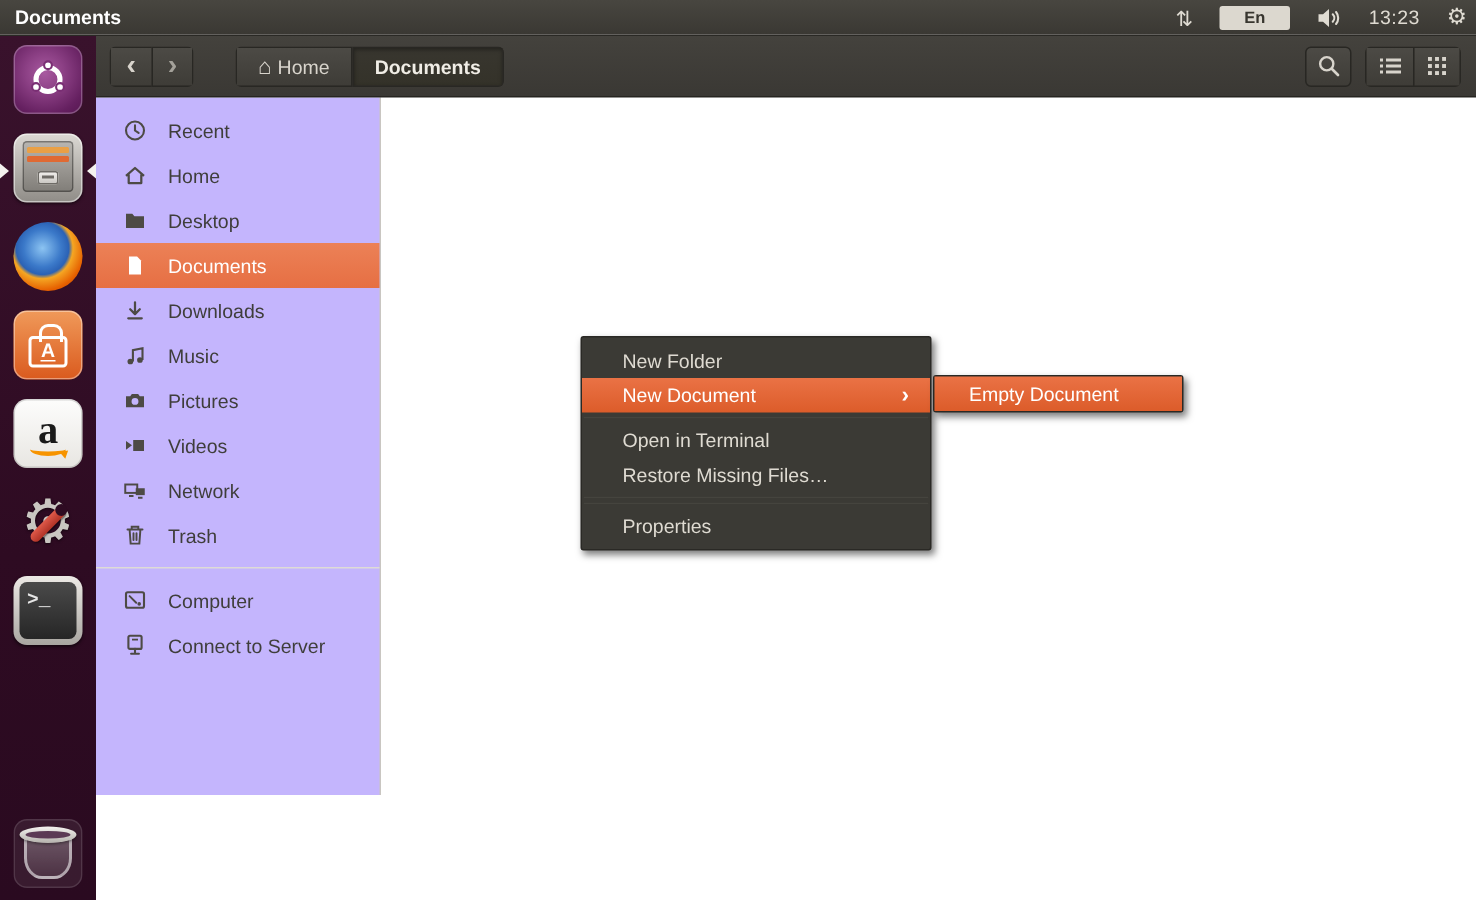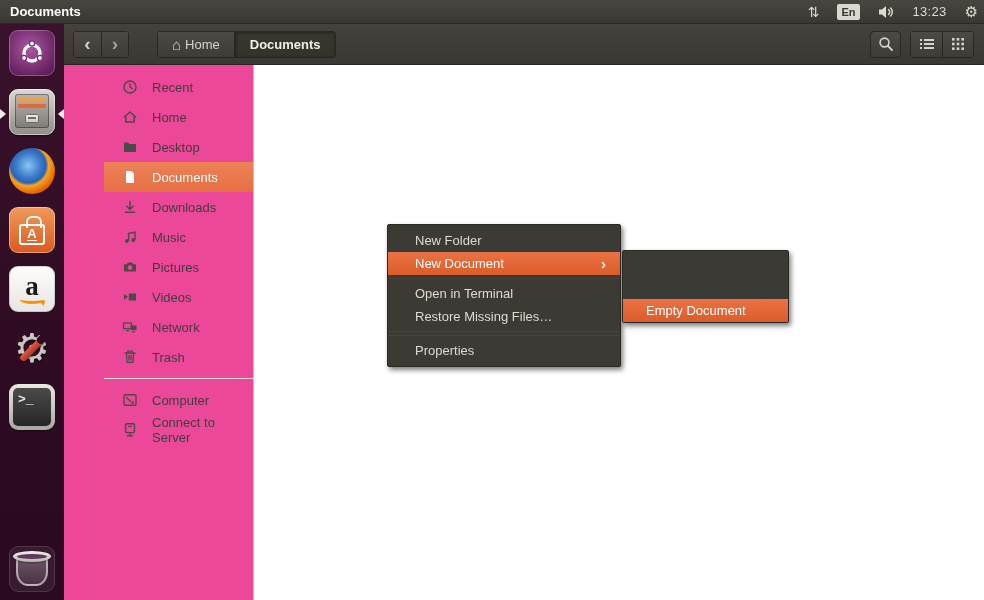--- a/index.html
+++ b/index.html
@@ -7,21 +7,21 @@
   body { font-family:"Liberation Sans", sans-serif; position:relative; background:#fff; }
 
   
   .topbar { position:absolute; top:0; left:0; width:984px; height:24px;
     background:linear-gradient(#484640,#3a3833); color:#dfdbd2;
     display:flex; align-items:center; border-bottom:1px solid #2a2925; z-index:50; }
   .topbar .title { font-weight:bold; font-size:13px; margin-left:10px; color:#fff; }
   .topbar .spacer { flex:1; }
   .indicator { display:flex; align-items:center; margin:0 9px; font-size:13px; color:#dfdbd2; }
   .kbd-box { background:#dcd8cf; color:#38362f; font-size:11px; font-weight:bold;
-    padding:1px 4px; border-radius:2px; line-height:14px; }
+    padding:1px 16px; border-radius:2px; line-height:14px; }
   .updown-glyph { font-size:14px; line-height:14px; }
   .gear-glyph { font-size:15px; line-height:15px; }
   .clock-text { letter-spacing:0.3px; }
 
   
   .launcher { position:absolute; top:24px; left:0; width:64px; height:576px;
     background:linear-gradient(180deg,#39122c 0%, #2e0b22 60%, #2a0a20 100%); z-index:40; }
   .ltile { width:46px; height:46px; margin:0 auto 13px auto; border-radius:9px; position:relative; }
   .launcher .stack { padding-top:6px; }
 
@@ -87,22 +87,22 @@
   .crumb .home-glyph { font-size:15px; margin-right:4px; }
   .crumb.active { font-weight:bold; background:linear-gradient(#38362f,#343229);
     box-shadow:inset 0 1px 3px rgba(0,0,0,.4); color:#f0ede6; }
   .tb-right { margin-left:auto; display:flex; align-items:center; margin-right:10px; }
   .search-btn { width:31px; border-radius:4px; margin-right:9px; }
   .viewgroup { display:flex; border-radius:4px; overflow:hidden; }
   .viewgroup .tb-btn { width:32px; }
   .viewgroup .tb-btn:first-child { border-right:none; }
 
   
-  .sidebar { position:absolute; top:65px; left:64px; width:190px; height:535px;
-    background:#ec4899; border-right:1px solid #c9c6c1; padding-top:7px; z-index:10;padding-left:40px; }
+  .sidebar { position:absolute; top:65px; left:64px; width:190px; height:465px;
+    background:#c4b5fd; border-right:1px solid #c9c6c1; padding-top:7px; z-index:10; }
   .side-item { height:30px; display:flex; align-items:center; padding-left:18px;
     color:#3f3e3b; font-size:13px; }
   .side-item .sicon { width:16px; height:16px; margin-right:14px; color:#4d4a45; flex:0 0 16px; }
   .side-item.selected { background:linear-gradient(#ec8157,#e66f43); color:#fff; }
   .side-item.selected .sicon { color:#fff; }
   .side-sep { height:1px; background:#dedbd7; margin:6px 0; }
   .sicon svg { display:block; }
 
   
   .content { position:absolute; top:65px; left:255px; width:729px; height:535px; background:#fff; }
@@ -115,21 +115,21 @@
     display:flex; align-items:center; }
   .mi .lbl { flex:1; }
   .mi.hl { background:linear-gradient(#ea7245,#dc5c2a); color:#fff; }
   .mi.disabled { color:#85827b; }
   .mi .sub-arrow { font-size:15px; font-weight:bold; line-height:23px; }
   .menu-sep { height:1px; background:#2e2d29; border-bottom:1px solid #45443e; margin:3px 1px; }
 
   .submenu { position:absolute; left:622px; top:250px; width:167px;
     background:#3b3a35; border:1px solid #2a2925; border-radius:2px;
     box-shadow:2px 3px 5px rgba(0,0,0,.5); z-index:61; }
-  .submenu .mi { padding:0 10px 0 23px;margin-top:48px; }
+  .submenu .mi { padding:0 10px 0 23px; }
 </style>
 </head>
 <body>
 
 <div class="topbar">
   <span class="title">Documents</span>
   <span class="spacer"></span>
   <span class="indicator">
     <span class="updown-glyph">⇅</span>
   </span>

